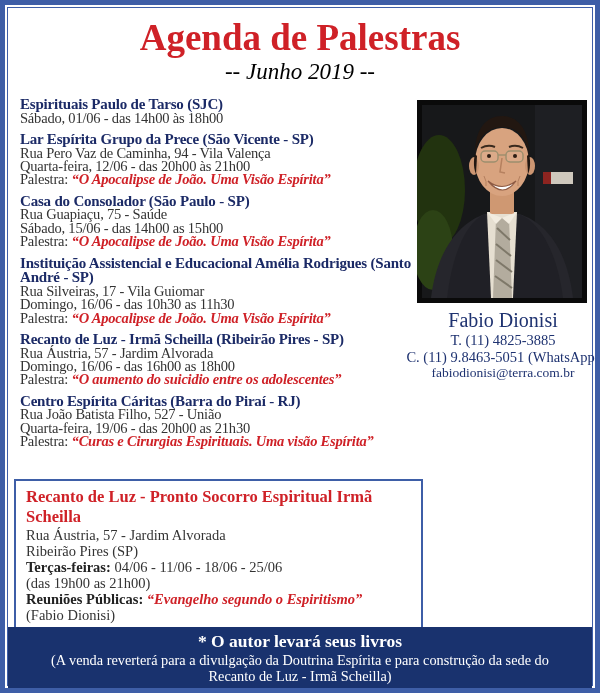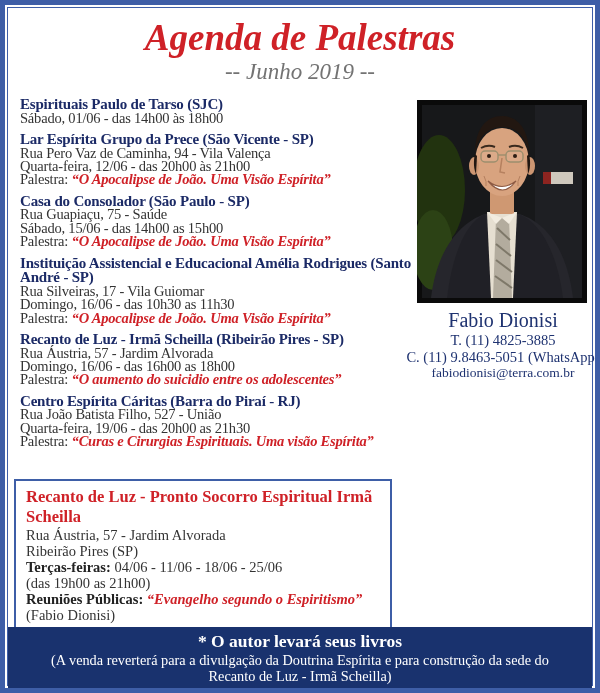--- a/index.html
+++ b/index.html
@@ -3,42 +3,42 @@
 <meta charset="utf-8">
 <style>
   html,body{margin:0;padding:0;background:#ffffff;}
   body{width:600px;height:693px;font-family:"Liberation Serif","DejaVu Serif",serif;}
   .page{position:relative;width:600px;height:693px;box-sizing:border-box;
         background:#ffffff;border:5px solid #3e5ea7;overflow:hidden;}
   .frame-line{position:absolute;inset:2px;border:1px solid #3e5ea7;pointer-events:none;}
 
   
   .header{position:absolute;top:12px;left:0;right:0;text-align:center;}
-  .page-title{font-size:37px;line-height:42px;font-weight:bold;font-style:italic;color:#cf2127;}
-  .page-subtitle{font-size:23px;line-height:26px;font-style:italic;color:#737373;}
+  .page-title{font-size:37px;line-height:42px;font-weight:bold;color:#cf2127;}
+  .page-subtitle{font-size:23px;line-height:26px;font-style:italic;color:#000000;}
 
   
   .events{position:absolute;left:15px;top:92px;width:402px;}
   .event{margin-bottom:7px;}
   .event-name{margin:0;font-size:15px;line-height:14.6px;font-weight:bold;
               color:#1b2a66;letter-spacing:-0.2px;}
   .event-line{margin:0;font-size:14.5px;line-height:13.4px;color:#333333;letter-spacing:-0.2px;}
   .talk-label{color:#333333;}
   .talk{color:#cf2127;font-weight:bold;font-style:italic;}
 
   
   .photo{position:absolute;left:412px;top:95px;width:170px;height:203px;}
   .photo svg{display:block;width:100%;height:100%;}
   .contact{position:absolute;left:399px;top:303px;width:198px;text-align:center;color:#1e3270;}
   .contact-name{font-size:20px;line-height:24px;}
   .contact-line{font-size:14.5px;line-height:16.5px;}
   .contact-email{font-size:13.5px;line-height:16px;}
 
   
-  .highlight{position:absolute;left:9px;top:474px;width:378px;box-sizing:border-box;
+  .highlight{position:absolute;left:9px;top:474px;width:409px;box-sizing:border-box;
              border:2px solid #3e5ea7;padding:6px 6px 8px 10px;
              font-size:14.5px;line-height:16px;color:#333333;}
   .highlight-title{font-size:16.5px;line-height:20px;font-weight:bold;color:#cf2127;}
   .hl-label{font-weight:bold;color:#222222;}
   .hl-talk{color:#cf2127;font-weight:bold;font-style:italic;margin-top:36px;}
 
   
   .footer{position:absolute;left:3px;right:3px;top:622px;height:68px;background:#19326e;
           color:#ffffff;text-align:center;}
   .footer-note{font-size:17.5px;line-height:23px;font-weight:bold;margin-top:3px;}

